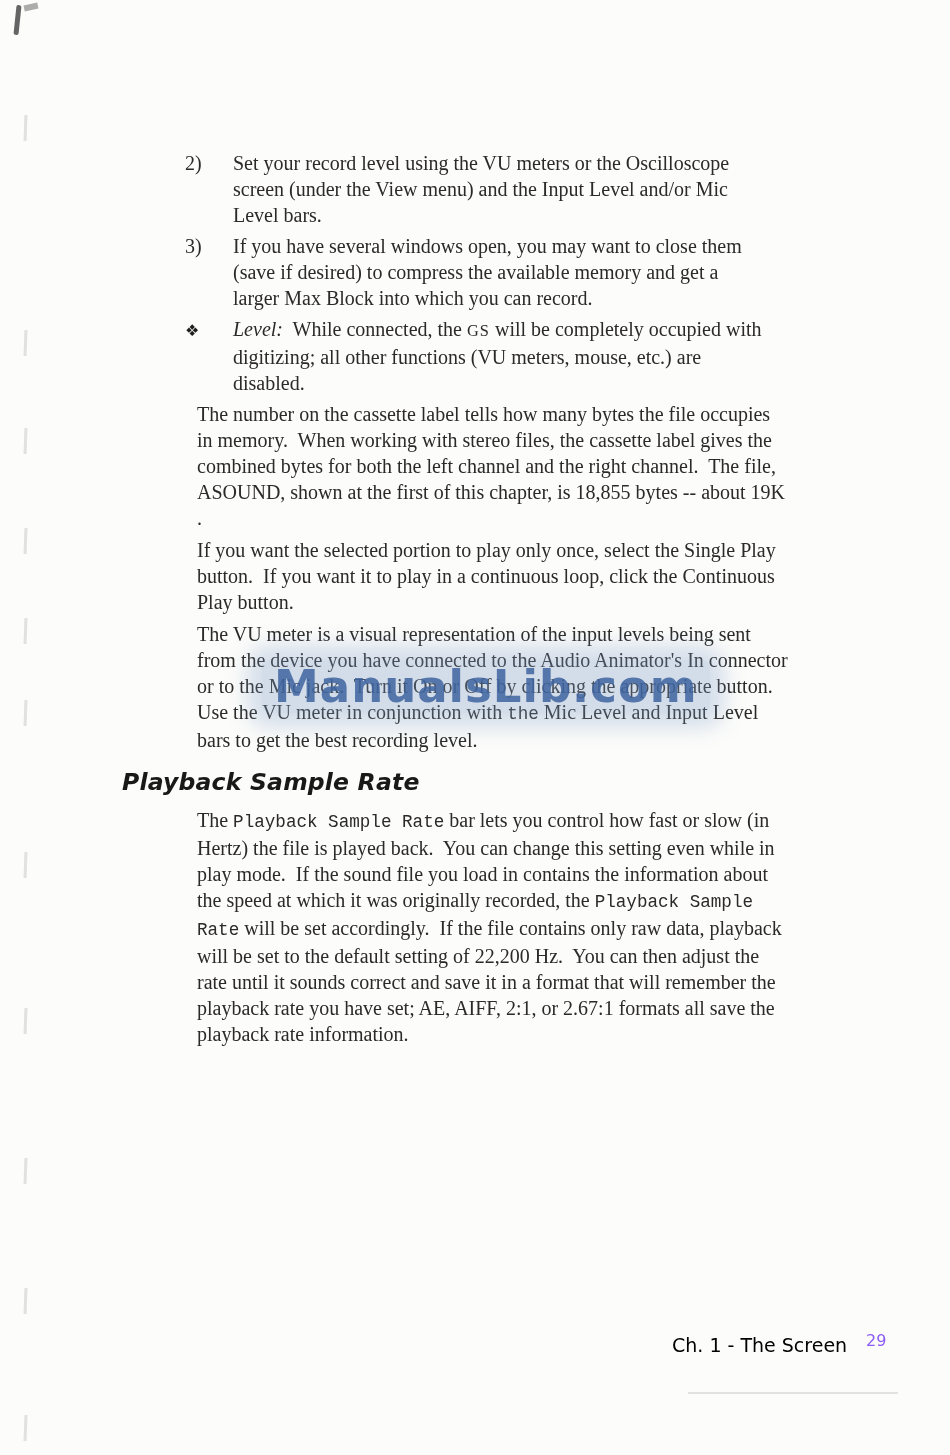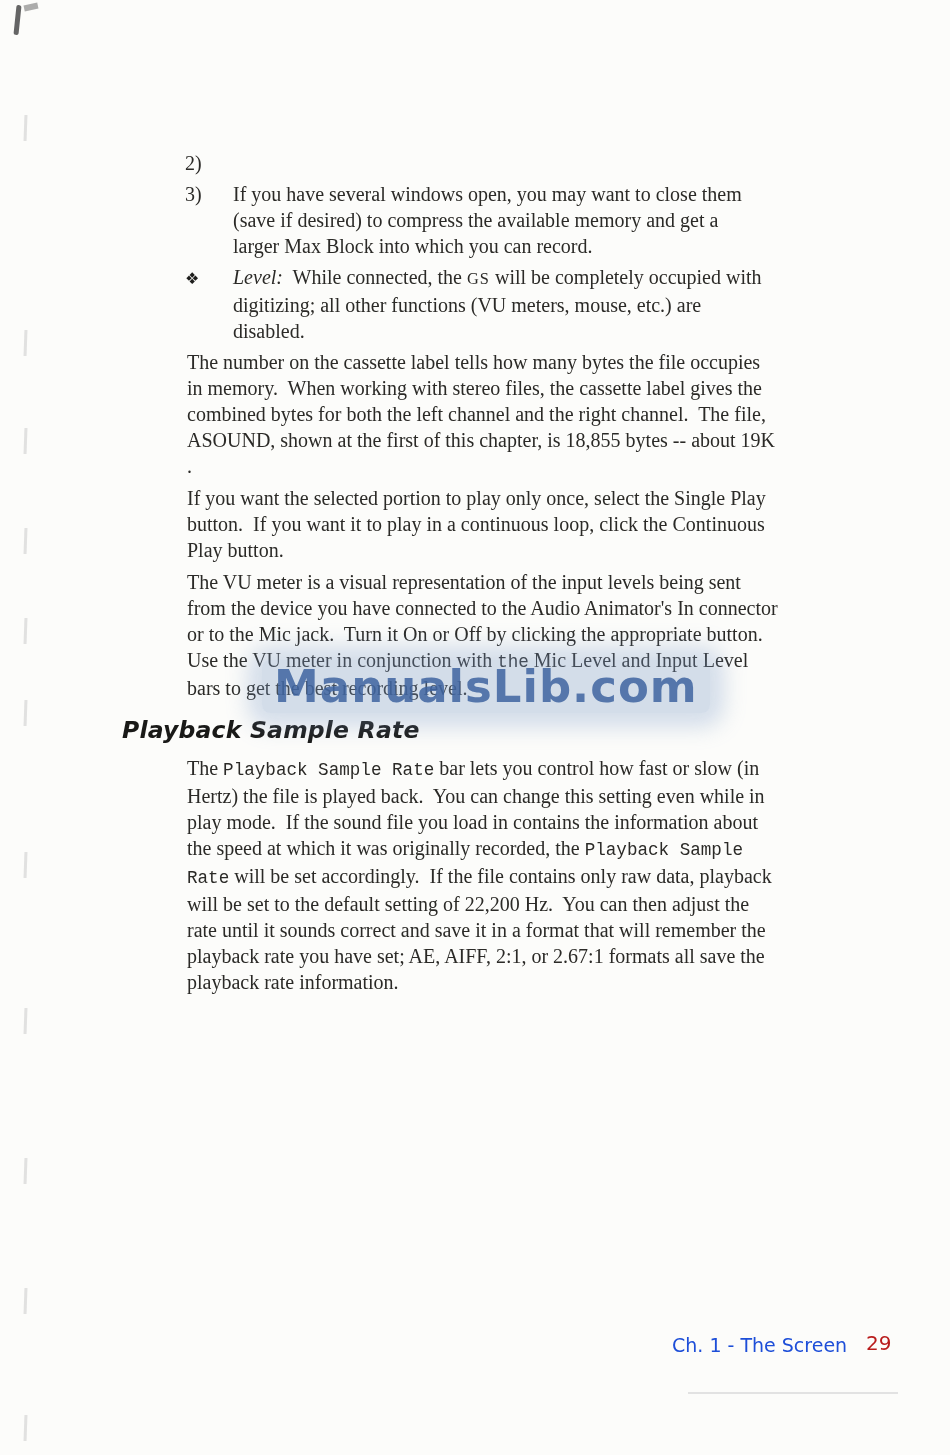--- a/index.html
+++ b/index.html
@@ -51,21 +51,21 @@
     font-weight: bold;
     font-size: 23.5px;
     line-height: 30px;
     color: #191917;
     letter-spacing: 0.2px;
     margin: 14px 0 10px -63px;
   }
   .body-para {
     font-size: 20px;
     line-height: 26px;
-    margin: 0 0 6px 2px;
+    margin: 0 0 6px 12px;
     width: 592px;
     white-space: pre-wrap;
   }
   .seg-italic { font-style: italic; }
   .seg-mono {
     font-family: "Liberation Mono", monospace;
     font-size: 0.88em;
   }
   .seg-smallcaps {
     font-size: 0.82em;
@@ -87,29 +87,29 @@
     border-radius: 8px;
     padding: 4px 12px;
     text-align: right;
   }
   .footer-chapter {
     position: absolute;
     left: 672px;
     top: 1334px;
     font-family: "DejaVu Sans", sans-serif;
     font-size: 19px;
-    color: #1d4ed8;
+    color: #000000;
   }
   .footer-page {
     position: absolute;
     left: 866px;
     top: 1331px;
     font-family: "DejaVu Sans", sans-serif;
-    font-size: 20px;
-    color: #b91c1c;
+    font-size: 16px;
+    color: #8b5cf6;
   }
   .corner-mark {
     position: absolute;
     left: 15px;
     top: 5px;
     width: 5px;
     height: 30px;
     background: #4a4a4a;
     transform: rotate(6deg);
     border-radius: 2px;
@@ -160,20 +160,21 @@
   <div class="tick" style="top:1008px"></div>
   <div class="tick" style="top:1158px"></div>
   <div class="tick" style="top:1288px"></div>
   <div class="tick" style="top:1415px"></div>
   <div class="bottom-line"></div>
 
   <div class="content">
     <div id="list">
         <div class="list-item">
           <span class="marker">2)</span>
+          <span class="item-text"><span>Set your record level using the VU meters or the Oscilloscope screen (under the View menu) and the Input Level and/or Mic Level bars.</span></span>
         </div>
         <div class="list-item">
           <span class="marker">3)</span>
           <span class="item-text"><span>If you have several windows open, you may want to close them (save if desired) to compress the available memory and get a larger Max Block into which you can record.</span></span>
         </div>
         <div class="list-item">
           <span class="marker note-marker">❖</span>
           <span class="item-text"><span class="seg-italic">Level:</span><span>  While connected, the </span><span class="seg-smallcaps">GS</span><span> will be completely occupied with digitizing; all other functions (VU meters, mouse, etc.) are disabled.</span></span>
         </div>
       </div>

